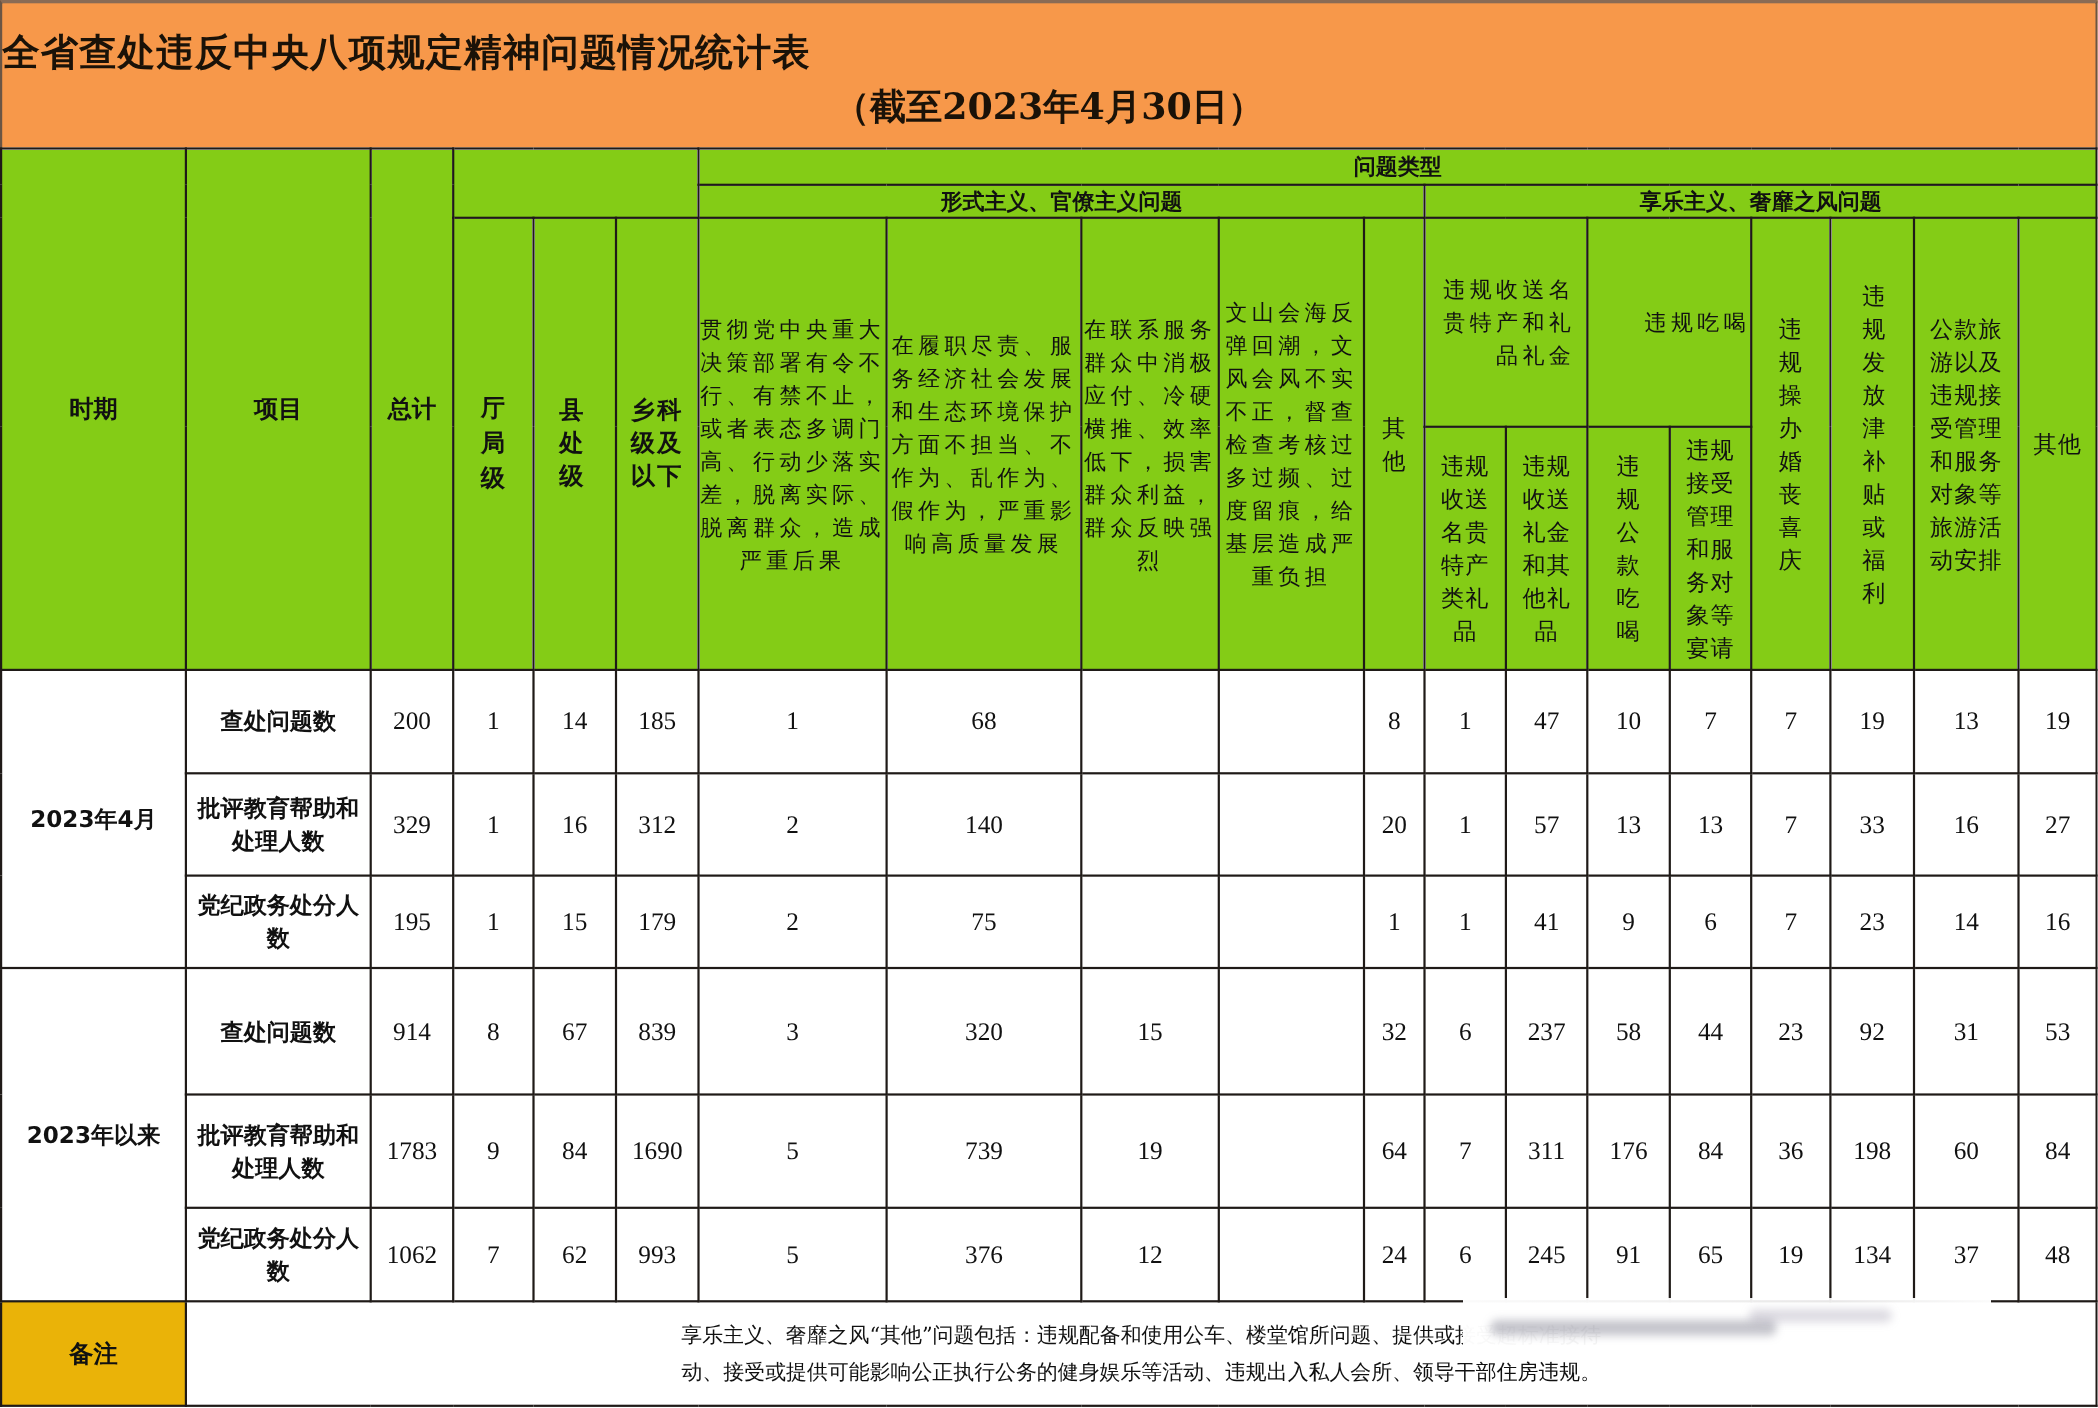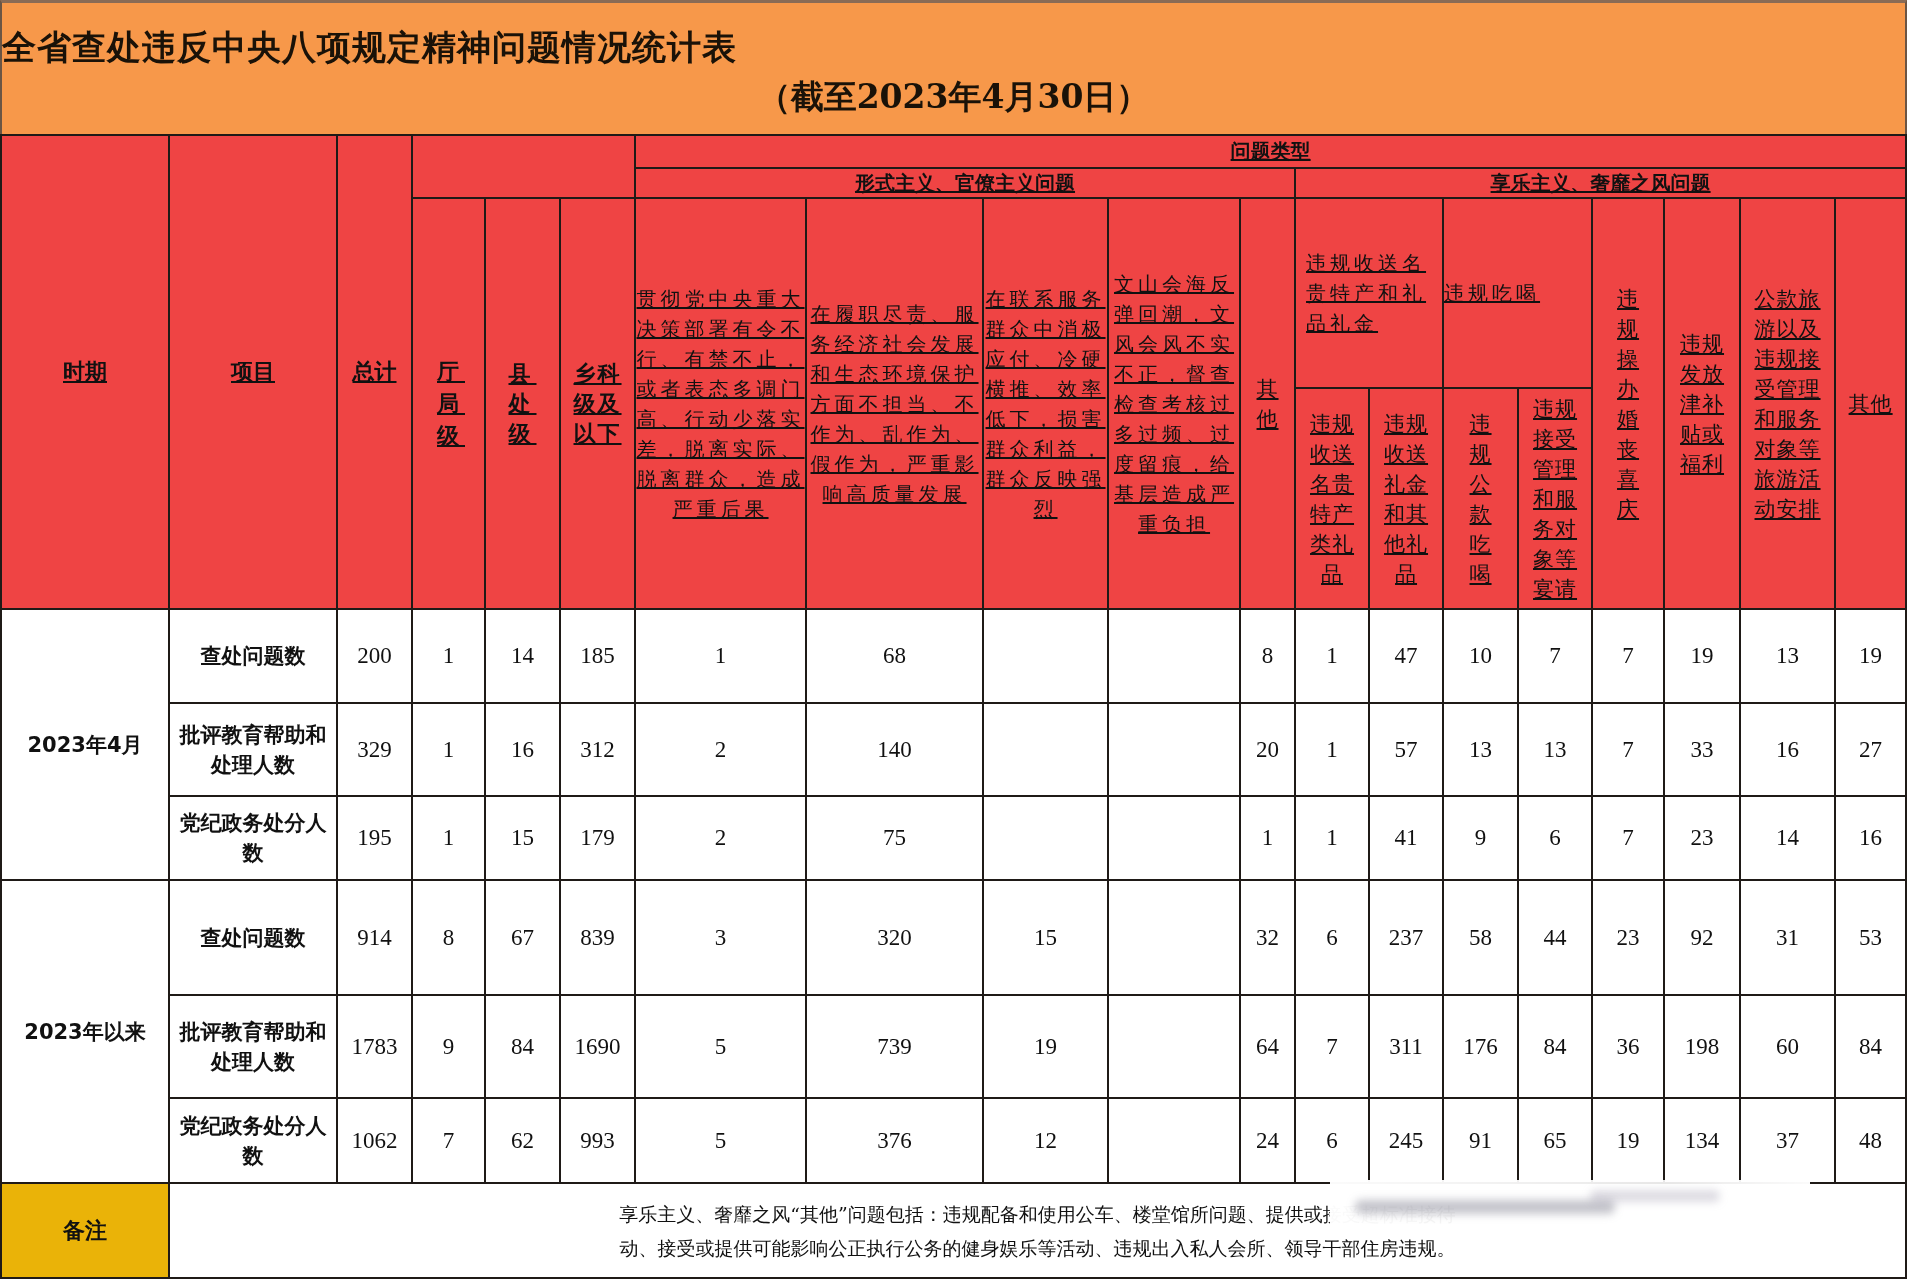--- a/index.html
+++ b/index.html
@@ -11,25 +11,25 @@
                 border-left:2px solid #6b5544; border-right:2px solid #6b5544; }
   .title-line1 { position:absolute; left:0; right:0; top:22px; text-align:left;
                  font-family:"DejaVu Serif", serif; font-weight:bold; font-size:34px;
                  letter-spacing:1px; color:#1a1208; }
   .title-line2 { position:absolute; left:0; right:0; top:72px; text-align:center;
                  font-family:"DejaVu Serif", serif; font-weight:bold; font-size:33px; color:#1a1208; }
   table.stats { position:absolute; left:0; top:134px; border-collapse:collapse;
                 table-layout:fixed; width:1905px; }
   table.stats td { border:2px solid #1f1a17; text-align:center; vertical-align:middle;
                    padding:0; overflow:hidden; }
-  td.hd { background:#ef4444; border-color:#5a4536;text-decoration:underline; }
+  td.hd { background:#84cc16; border-color:#5a4536; }
   td.hd-bold { font-weight:bold; font-size:22px; }
   td.hd-txt { font-family:"DejaVu Serif", serif; font-size:20px; line-height:30px;
               text-align:left; padding:0 6px; letter-spacing:4px; }
-  td.hd-txt.c { text-align:left;margin-left:32px; }
+  td.hd-txt.c { text-align:right;margin-left:32px; }
   td.narrow { font-family:"DejaVu Serif", serif; font-size:21px; line-height:30px; letter-spacing:1px; }
   td.label { background:#ffffff; font-weight:bold; font-size:21px; line-height:30px; }
   td.period { background:#ffffff; font-weight:bold; font-size:21px; }
   td.num { background:#ffffff; font-family:"Liberation Serif", serif; font-size:23px; }
   td.note-label { background:#eab308; font-weight:bold; font-size:22px; }
   td.note-text { background:#ffffff; text-align:left; font-family:"DejaVu Serif", serif;
                  font-size:19px; line-height:34px; padding:0 8px; vertical-align:middle; }
   .smudge { position:absolute; left:1330px; top:1180px; width:480px; height:50px;
             background:linear-gradient(90deg, rgba(255,255,255,0.98), rgba(255,255,255,0.9) 70%, rgba(255,255,255,0.98));
             pointer-events:none; }
@@ -89,21 +89,21 @@
         <td class="hd hd-bold" rowspan="2" style="padding:0 10px;line-height:30px;letter-spacing:6px">县处级</td>
         <td class="hd hd-bold" rowspan="2" style="padding:0 8px;line-height:30px;letter-spacing:2px">乡科级及以下</td>
         <td class="hd hd-txt" rowspan="2">贯彻党中央重大决策部署有令不行、有禁不止，或者表态多调门高、行动少落实差，脱离实际、脱离群众，造成严重后果</td>
         <td class="hd hd-txt" rowspan="2">在履职尽责、服务经济社会发展和生态环境保护方面不担当、不作为、乱作为、假作为，严重影响高质量发展</td>
         <td class="hd hd-txt" rowspan="2">在联系服务群众中消极应付、冷硬横推、效率低下，损害群众利益，群众反映强烈</td>
         <td class="hd hd-txt" rowspan="2">文山会海反弹回潮，文风会风不实不正，督查检查考核过多过频、过度留痕，给基层造成严重负担</td>
         <td class="hd narrow" rowspan="2" style="padding:0 14px">其他</td>
         <td class="hd hd-txt c" colspan="2" style="padding:0 10px">违规收送名贵特产和礼品礼金</td>
         <td class="hd hd-txt c" colspan="2">违规吃喝</td>
         <td class="hd narrow" rowspan="2" style="padding:0 14px">违规操办婚丧喜庆</td>
-        <td class="hd narrow" rowspan="2" style="padding:0 15px">违规发放津补贴或福利</td>
+        <td class="hd narrow" rowspan="2" style="padding:0 28px">违规发放津补贴或福利</td>
         <td class="hd narrow" rowspan="2" style="padding:0 12px">公款旅游以及违规接受管理和服务对象等旅游活动安排</td>
         <td class="hd narrow" rowspan="2" style="padding:0 8px">其他</td>
       </tr>
 
       <tr style="height:221px">
         <td class="hd narrow" style="padding:0 12px">违规收送名贵特产类礼品</td>
         <td class="hd narrow" style="padding:0 12px">违规收送礼金和其他礼品</td>
         <td class="hd narrow" style="padding:0 24px">违规公款吃喝</td>
         <td class="hd narrow" style="padding:0 12px">违规接受管理和服务对象等宴请</td>
       </tr>

